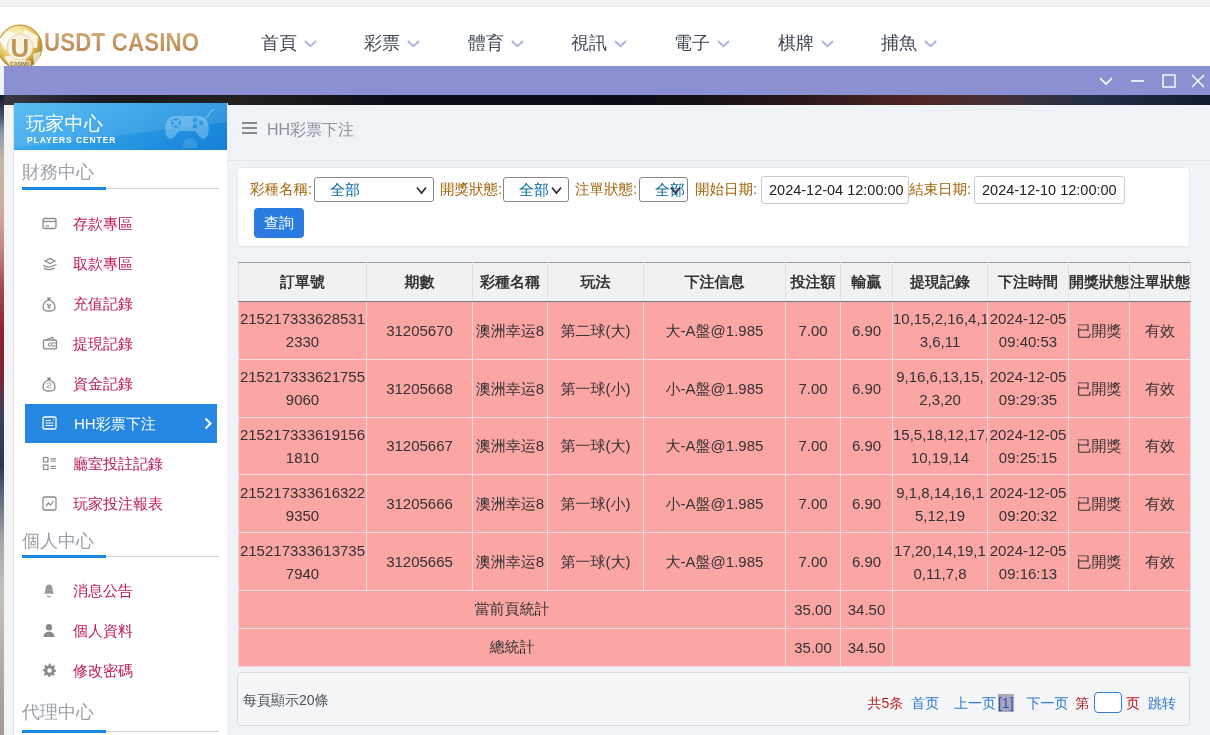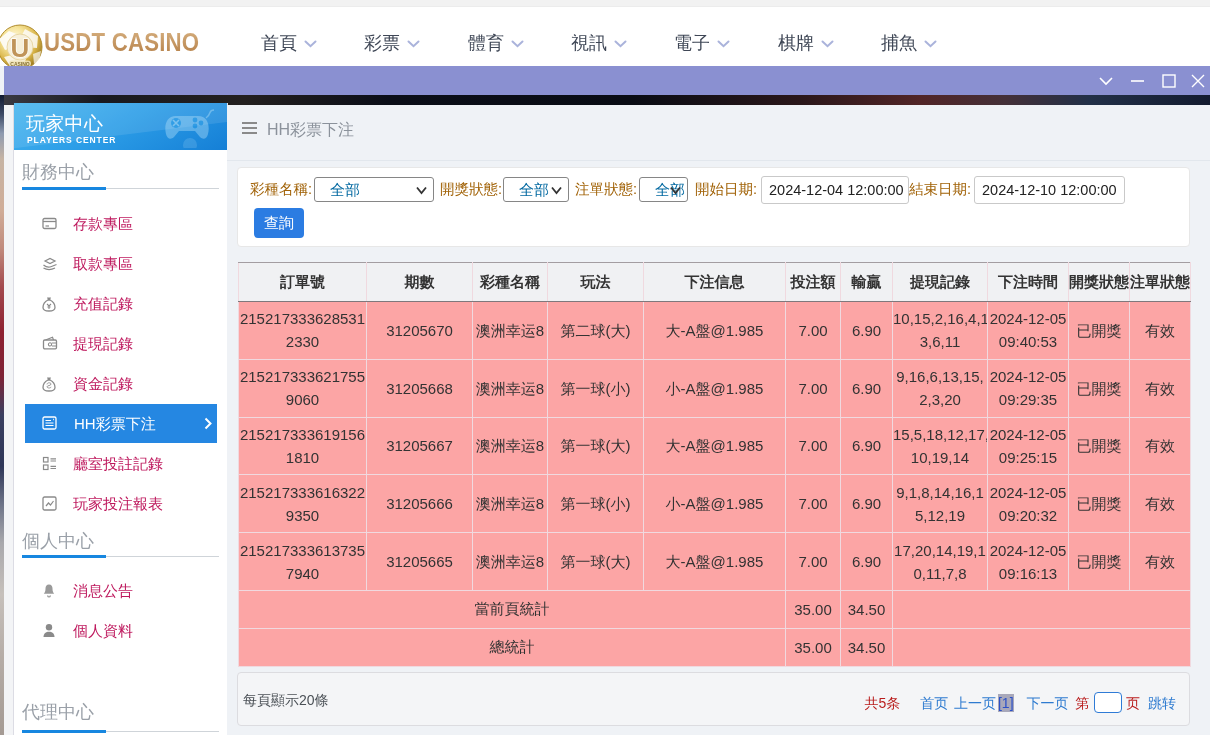--- a/index.html
+++ b/index.html
@@ -213,20 +213,27 @@
       </svg>
       <span class="tx">消息公告</span>
     </div>
   <div class="mitem" style="top:508px">
       <svg width="14" height="15" viewBox="0 0 14 15">
         <circle cx="7" cy="4.2" r="3.2" fill="#8a8a8a"></circle>
         <path d="M1.5 14 C1.5 10.5 4 8.8 7 8.8 C10 8.8 12.5 10.5 12.5 14 Z" fill="#8a8a8a"></path>
       </svg>
       <span class="tx">個人資料</span>
     </div>
+  <div class="mitem" style="top:548px">
+      <svg width="15" height="15" viewBox="0 0 15 15">
+        <path d="M7.5 1 L8.9 1 L9.3 2.8 L10.9 3.5 L12.5 2.6 L13.5 3.8 L12.4 5.2 L12.9 6.9 L14.5 7.5 L14.5 8.9 L12.8 9.3 L12.2 10.9 L13.1 12.5 L11.9 13.5 L10.5 12.4 L8.8 12.9 L8.2 14.5 L6.8 14.5 L6.4 12.8 L4.8 12.2 L3.2 13.1 L2.2 11.9 L3.3 10.5 L2.8 8.8 L1.2 8.2 L1.2 6.8 L2.9 6.4 L3.5 4.8 L2.6 3.2 L3.8 2.2 L5.2 3.3 L6.9 2.8 Z" fill="#8a8a8a" transform="translate(-0.4,-0.4)"></path>
+        <circle cx="7.5" cy="7.5" r="2.2" fill="#fff"></circle>
+      </svg>
+      <span class="tx">修改密碼</span>
+    </div>
   <div class="sbtitle" style="top:597px">代理中心</div>
   <div class="sbline" style="top:628px">
       <i></i>
     </div>
 </div>
 <div id="content">
   <div id="crumb">
     <svg class="burger" width="15" height="12" viewBox="0 0 15 12">
         <path d="M0 1 H15 M0 6 H15 M0 11 H15" stroke="#8a8a8a" stroke-width="2"></path>
       </svg>
@@ -355,22 +362,22 @@
           <td>35.00</td>
           <td>34.50</td>
           <td colspan="4" class="noline"></td>
         </tr>
   </tbody>
     </table>
   <div id="pager">
     <div class="pl">每頁顯示20條</div>
     <div class="pr">
       <span class="dk">共5条</span>
-      <span class="lk" style="margin-left:16px">首页</span>
-      <span class="lk" style="margin-left:2px">上一页</span>
+      <span class="lk" style="margin-left:4px">首页</span>
+      <span class="lk" style="margin-left:11px">上一页</span>
       <span class="cur">[1]</span>
       <span class="lk" style="margin-left:9px">下一页</span>
       <span class="dk" style="margin-left:3px">第</span>
       <span class="pinp"></span>
       <span class="dk">页</span>
       <span class="lk" style="margin-left:4px">跳转</span>
     </div>
   </div>
 </div>
 

